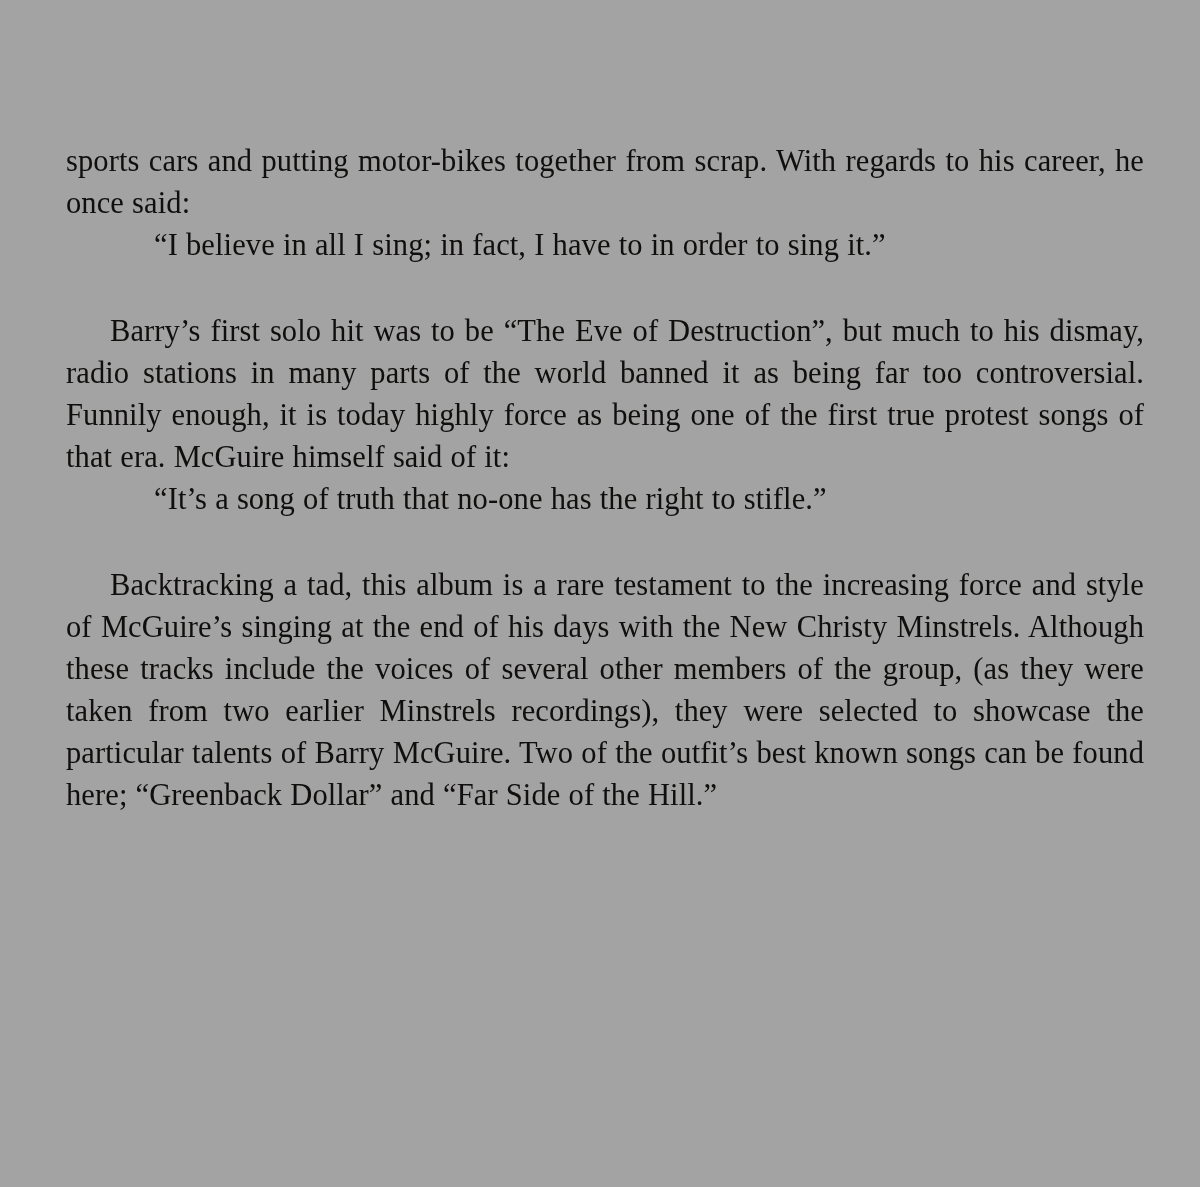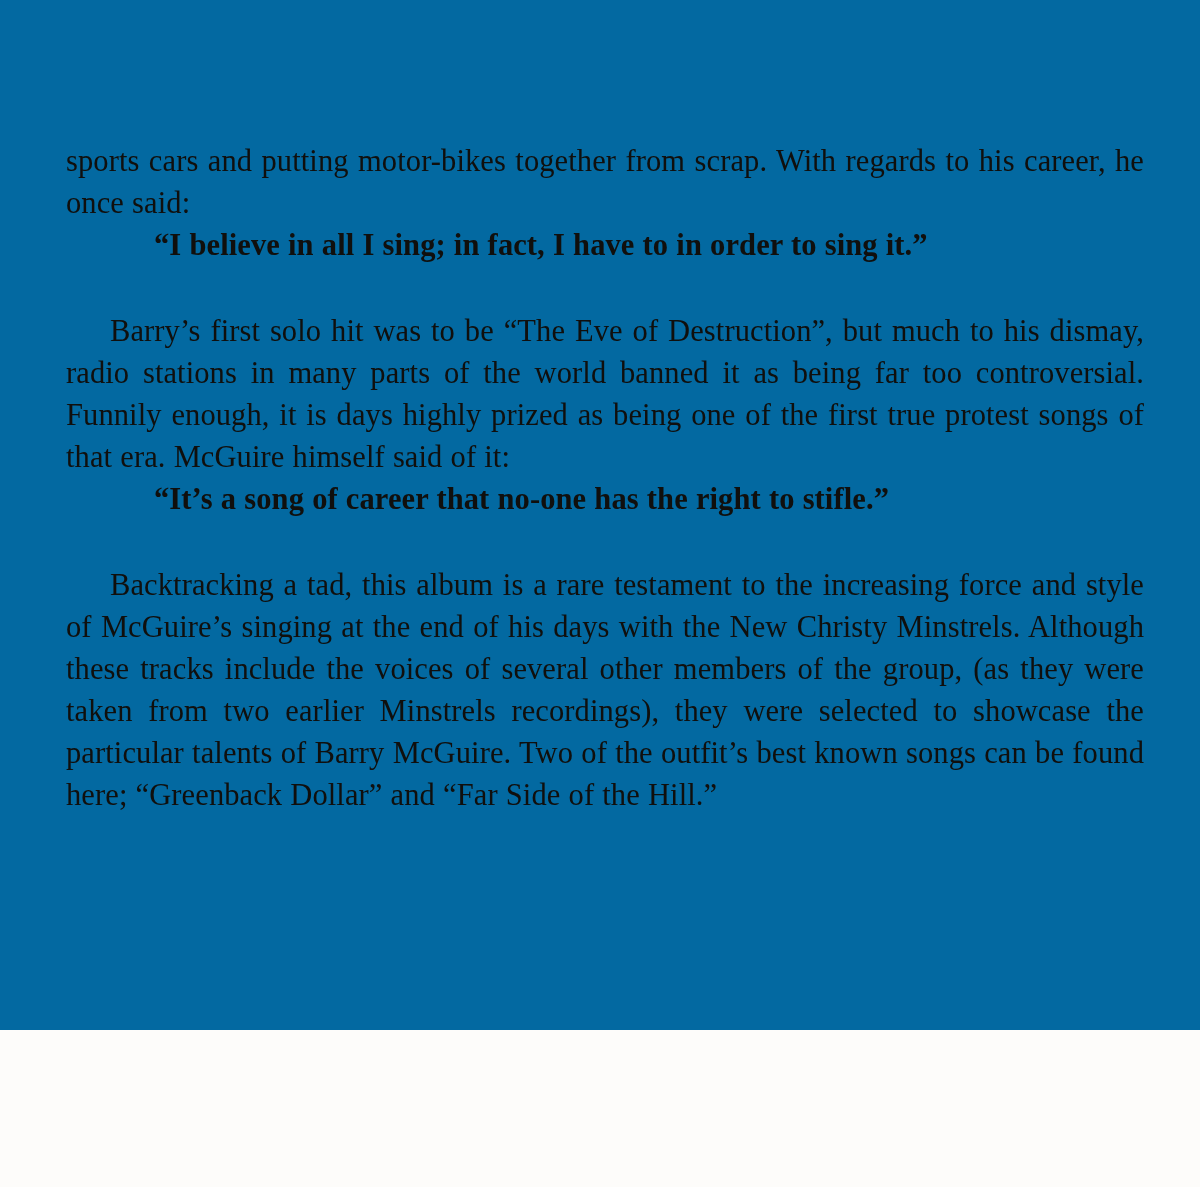--- a/index.html
+++ b/index.html
@@ -10,22 +10,22 @@
     width: 1200px;
     height: 1187px;
     background: #fdfcfa;
     font-family: "Liberation Serif", serif;
     color: #100f0d;
     overflow: hidden;
   }
   .page {
     position: relative;
     width: 1200px;
-    height: 1030px;
-    background: #0369a1;
+    height: 1187px;
+    background: #a3a3a3;
     box-sizing: border-box;
   }
   .text-column {
     position: absolute;
     left: 66px;
     top: 140px;
     width: 1078px;
   }
   p {
     margin: 0;
@@ -37,41 +37,40 @@
     word-spacing: 0.4px;
   }
   p.nojust {
     text-align: left;
   }
   .indent {
     text-indent: 44px;
   }
   .quote {
     text-indent: 88px;
-    font-weight: bold;
   }
   .gap-md {
     height: 44px;
   }
 </style>
 </head>
 <body>
 
 <div class="page">
   <div class="text-column">
 
     <p class="body-text">sports cars and putting motor-bikes together from scrap. With regards to his career, he once said:</p>
 
     <p class="quote nojust">“I believe in all I sing; in fact, I have to in order to sing it.”</p>
 
     <div class="gap-md"></div>
 
-    <p class="indent">Barry’s first solo hit was to be “The Eve of Destruction”, but much to his dismay, radio stations in many parts of the world banned it as being far too controversial. Funnily enough, it is days highly prized as being one of the first true protest songs of that era. McGuire himself said of it:</p>
+    <p class="indent">Barry’s first solo hit was to be “The Eve of Destruction”, but much to his dismay, radio stations in many parts of the world banned it as being far too controversial. Funnily enough, it is today highly force as being one of the first true protest songs of that era. McGuire himself said of it:</p>
 
-    <p class="quote nojust">“It’s a song of career that no-one has the right to stifle.”</p>
+    <p class="quote nojust">“It’s a song of truth that no-one has the right to stifle.”</p>
 
     <div class="gap-md"></div>
 
     <p class="indent">Backtracking a tad, this album is a rare testament to the increasing force and style of McGuire’s singing at the end of his days with the New Christy Minstrels. Although these tracks include the voices of several other members of the group, (as they were taken from two earlier Minstrels recordings), they were selected to showcase the particular talents of Barry McGuire. Two of the outfit’s best known songs can be found here; “Greenback Dollar” and “Far Side of the Hill.”</p>
 
     <div class="gap-md"></div>
 
 
   </div>
 </div>

